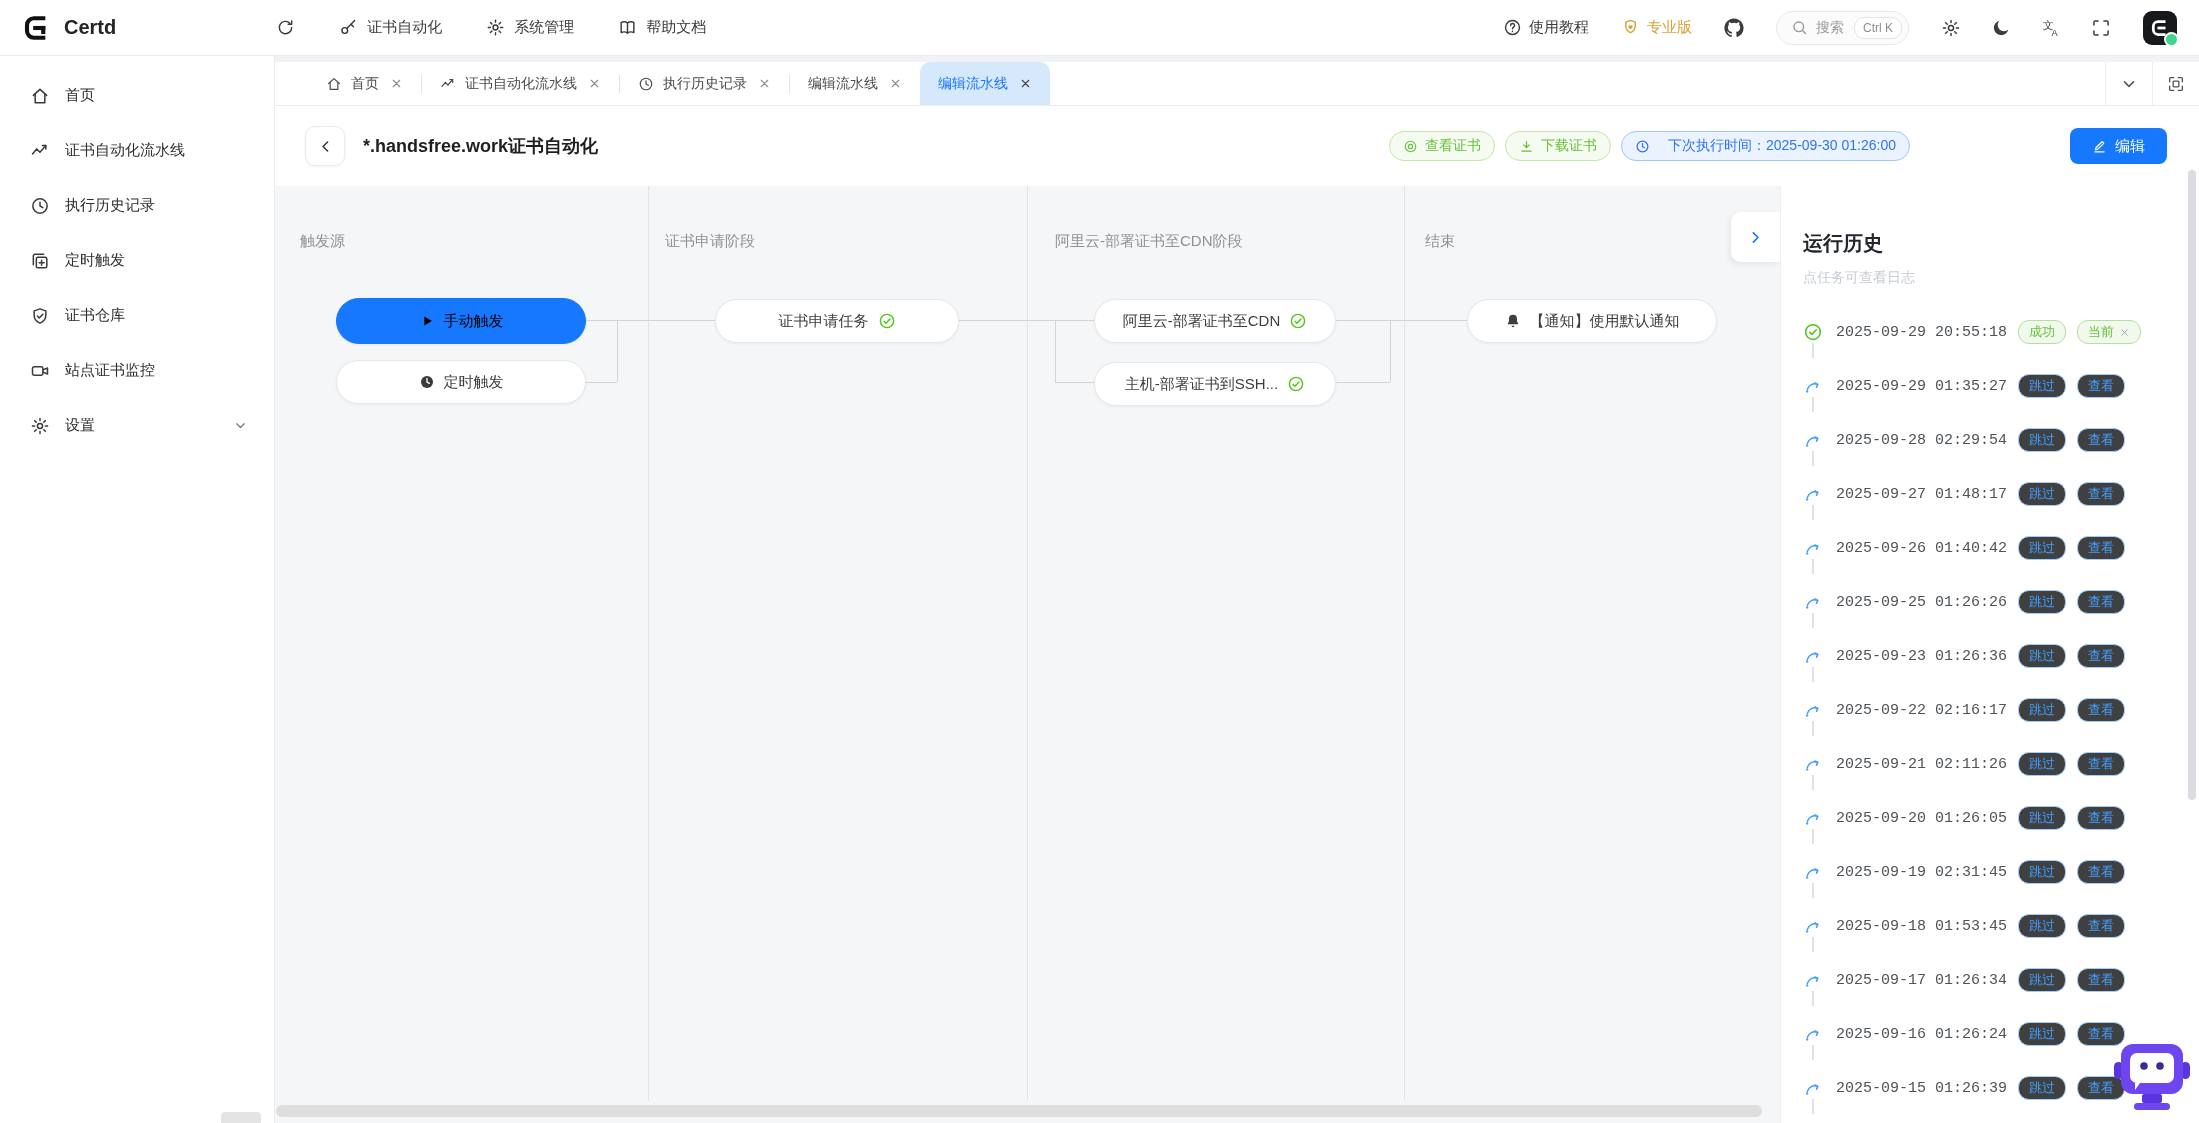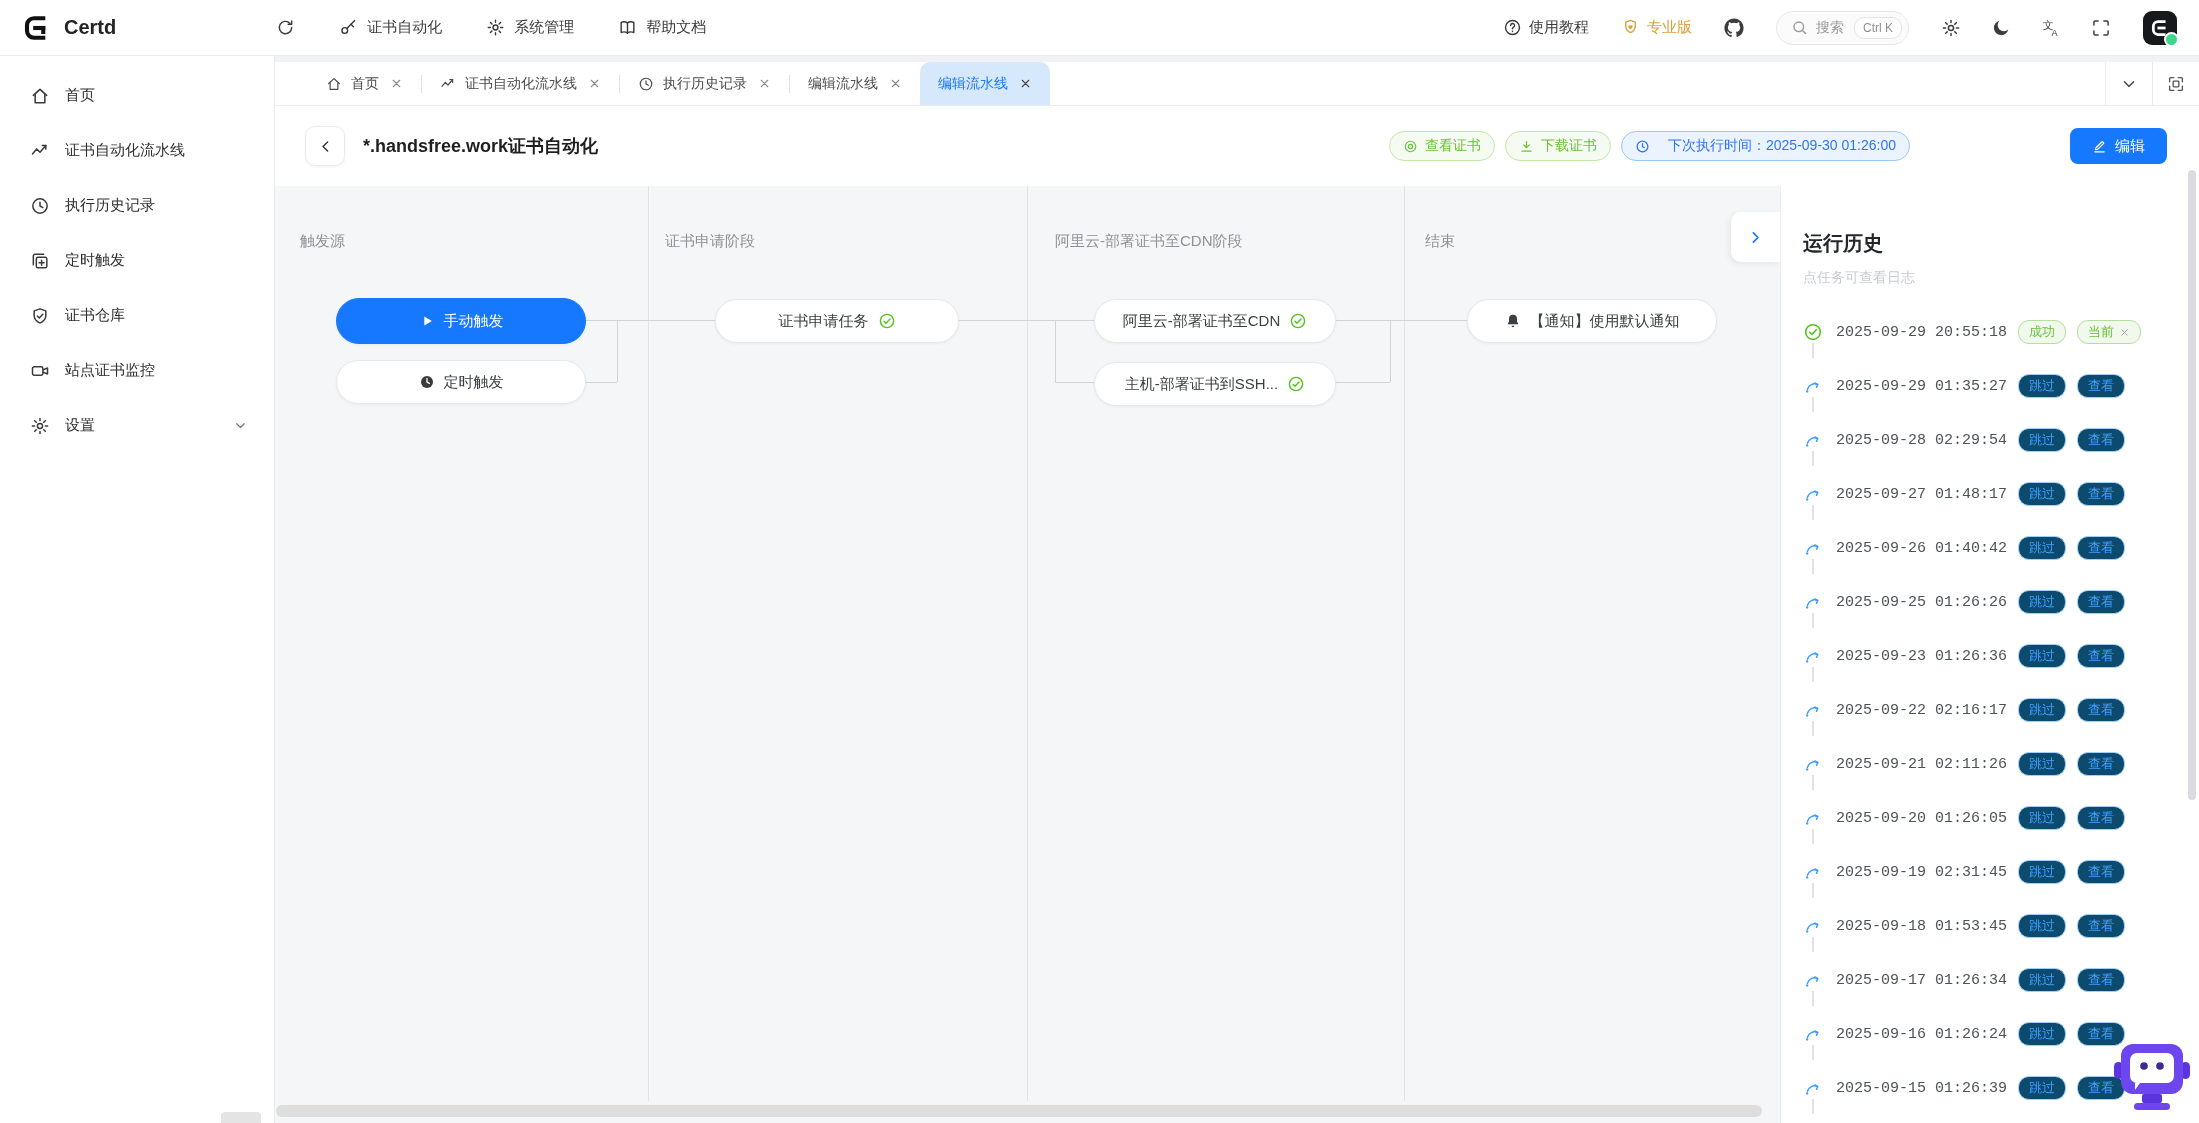--- a/index.html
+++ b/index.html
@@ -71,42 +71,42 @@
             display:flex;align-items:center;gap:8px;cursor:pointer;}
   .edit-btn .ic{width:15px;height:15px;color:#fff;}
 
   
   .canvas{position:absolute;left:275px;top:186px;width:1505px;height:937px;background:#f5f6f8;overflow:hidden;}
   .col-divider{position:absolute;top:0;width:1px;height:915px;background:#e4e4e6;}
   .col-title{position:absolute;top:46px;font-size:15px;color:#8e9297;}
   .node{position:absolute;display:flex;align-items:center;justify-content:center;gap:9px;background:#fff;
         border:1px solid #e6e8ea;border-radius:23px;font-size:15px;color:#3b3e43;box-shadow:0 1px 3px rgba(0,0,0,.05);cursor:pointer;box-sizing:border-box;}
   .node .ic{width:16px;height:16px;flex:none;}
-  .node.primary{background:#1677ff;border-color:#1677ff;color:#ffffff;}
+  .node.primary{background:#1677ff;border-color:#1677ff;color:#000000;}
   .node .st{width:18px;height:18px;flex:none;}
   .cline{position:absolute;background:#d3d4d6;}
   .cline.h{height:1px;} .cline.v{width:1px;}
   .collapse-btn{position:absolute;left:1456px;top:26px;width:49px;height:50px;background:#fff;border-radius:10px 0 0 10px;
                 box-shadow:-2px 2px 6px rgba(0,0,0,.07);display:flex;align-items:center;justify-content:center;cursor:pointer;}
   .collapse-btn .ic{width:17px;height:17px;color:#1677ff;}
   .hscroll{position:absolute;left:1px;top:919px;width:1486px;height:12px;background:#dedede;border-radius:6px;cursor:pointer;}
 
   
   .history{position:absolute;left:1780px;top:186px;width:419px;height:937px;background:#fff;border-left:1px solid #eceef1;
            box-sizing:border-box;padding:44px 0 0 22px;overflow:hidden;}
   .hist-head{display:flex;align-items:baseline;gap:12px;margin-bottom:18px;flex-direction:column;}
   .hist-title{font-size:20px;font-weight:700;color:#23272d;}
   .hist-sub{font-size:14px;color:#c7ccd4;}
   .hrow{position:relative;height:54px;display:flex;align-items:center;}
   .hrow:not(:last-child)::after{content:'';position:absolute;left:9px;top:38px;width:1.5px;height:15px;background:#dfe2e8;}
   .hrow .st{width:20px;height:20px;flex:none;color:#409eff;}
   .hrow .time{margin-left:13px;font-size:15px;color:#4e5359;font-family:Liberation Mono, monospace;}
   .tag{display:inline-flex;align-items:center;gap:5px;font-size:13px;padding:2px 10px;border-radius:11px;border:1px solid;margin-left:11px;}
   .tag.green{color:#67c23a;background:#f0f9eb;border-color:#b3e19d;}
-  .tag.blue{color:#409eff;background:#0c4a6e;border-color:#a0cfff;cursor:pointer;}
+  .tag.blue{color:#409eff;background:#404040;border-color:#a0cfff;cursor:pointer;}
   .tag .x{width:11px;height:11px;color:#9aa0a6;cursor:pointer;}
 
   .vscroll{position:absolute;left:2188px;top:170px;width:8px;height:630px;background:#dadce1;border-radius:4px;z-index:40;cursor:pointer;}
   .robot{position:absolute;left:2110px;top:1038px;width:84px;height:80px;z-index:40;cursor:pointer;}
 </style>
 </head>
 <body>
 
 <header class="app-header">
   <div class="brand">

